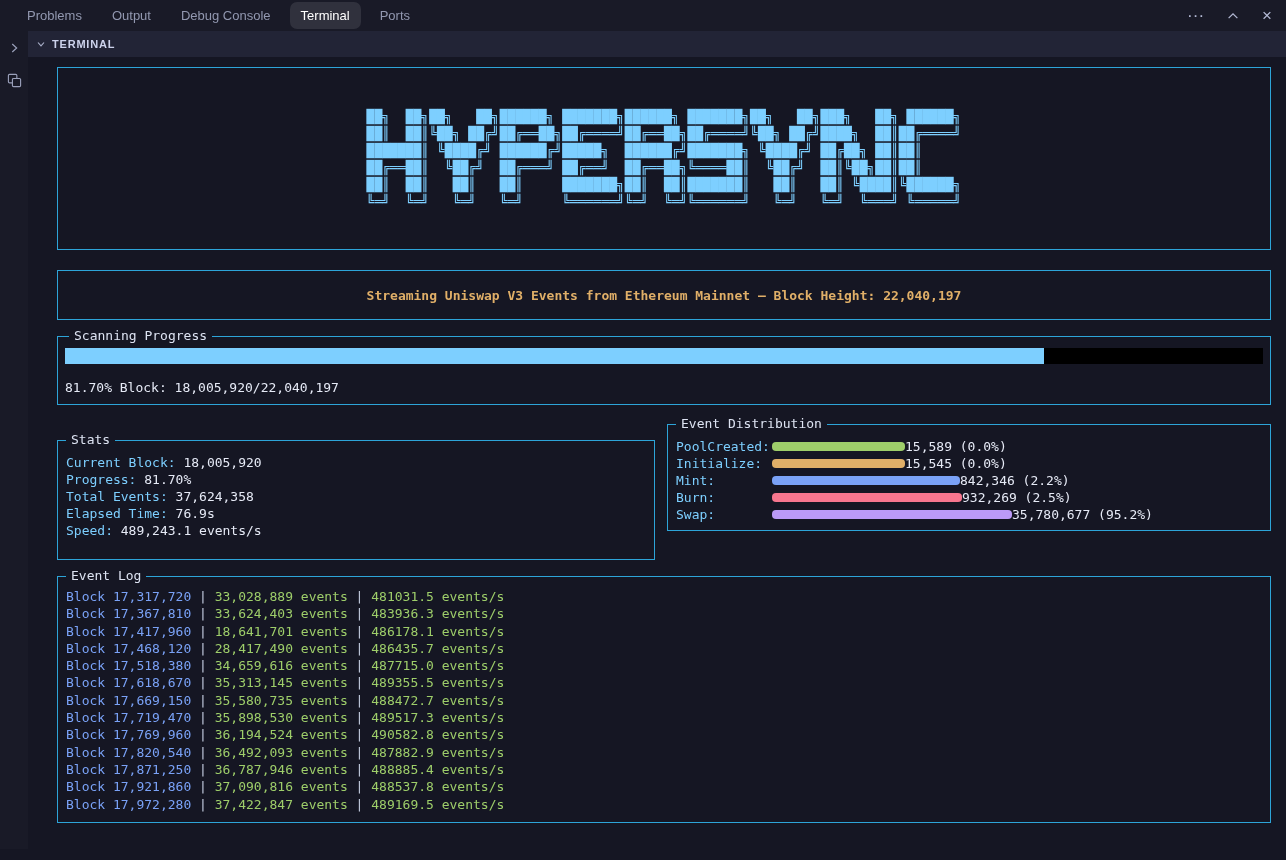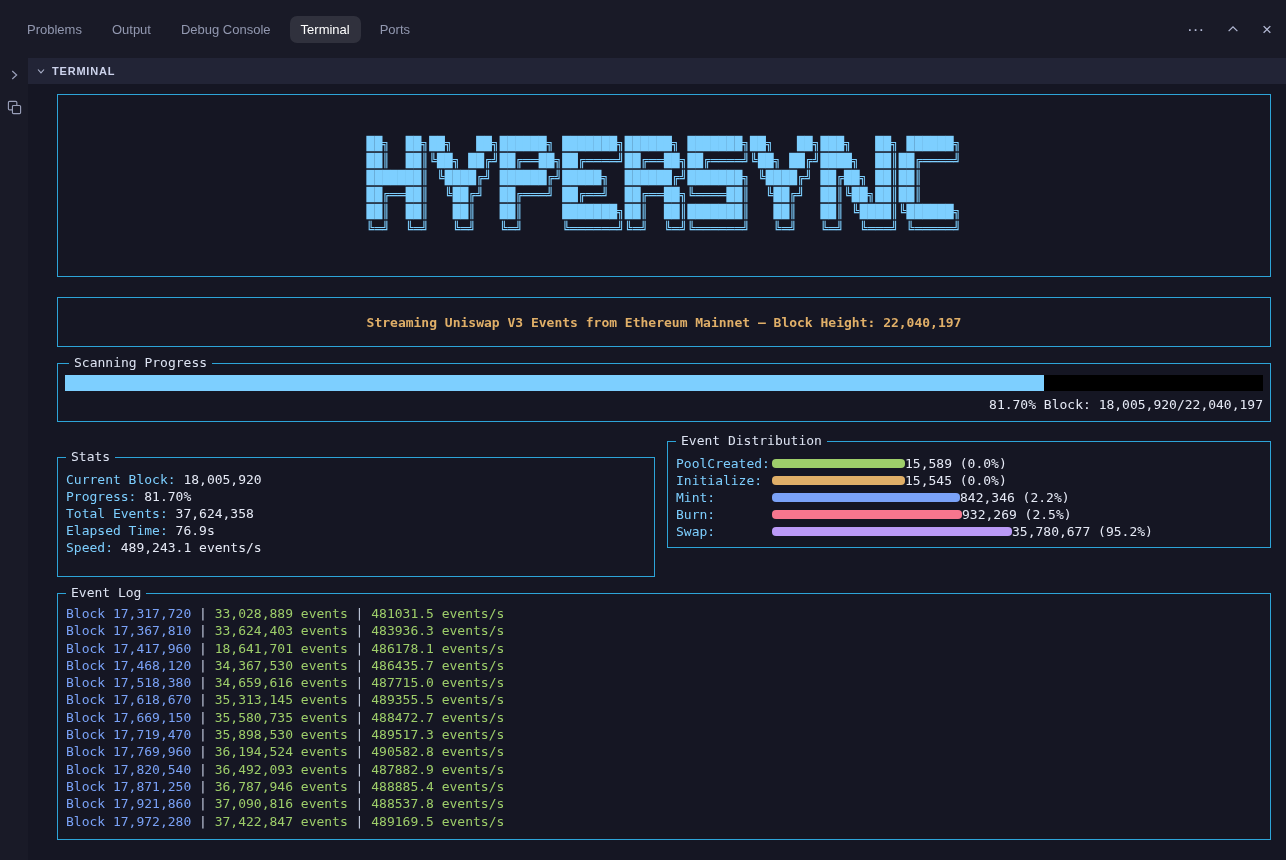--- a/index.html
+++ b/index.html
@@ -7,21 +7,21 @@
     --border:#2da4d8; --banner-text:#7dcfff; --accent-orange:#e0af68;
     --label-cyan:#7dcfff; --value-white:#e6eaf6; --green:#9ece6a; --blue:#7aa2f7;
     --red:#f7768e; --purple:#bb9af7; --progress-fill:#7dcfff; --progress-empty:#000000;
     --muted:#9aa3c0; --sep:#c2cade;
   }
   *{box-sizing:border-box; margin:0; padding:0;}
   html,body{width:1286px;height:860px;overflow:hidden;}
   body{background:var(--bg); font-family:"DejaVu Sans Mono", monospace;}
 
   
-  .tabbar{height:58px; background:var(--chrome); display:flex; 
+  .tabbar{height:31px; background:var(--chrome); display:flex; 
           padding:0 14px 0 16px; font-family:"Liberation Sans", sans-serif; font-size:13px;}
   .tabs{display:flex; align-items:center;}
   .tab{color:#9298b0; padding:6px 11px; margin-right:8px; border-radius:7px; cursor:pointer; white-space:nowrap;}
   .tab.active{background:rgba(255,255,255,.10); color:#ffffff;}
   .tabbar-right{margin-left:auto; display:flex; align-items:center; gap:22px; color:#b3b9d4;}
   .winicon{font-size:17px; line-height:1; cursor:pointer; display:flex; align-items:center;}
 
   
   .body-row{display:flex; height:818px;}
   .rail{width:28px; background:var(--chrome); display:flex; flex-direction:column; align-items:center;
@@ -44,21 +44,21 @@
   .info-box{height:50px; display:flex; align-items:center; justify-content:center; margin-bottom:10px;}
   .info-text{color:var(--accent-orange); font-weight:bold; font-size:13px;}
 
   .legend-box{position:relative;}
   .legend{position:absolute; top:-9px; left:8px; background:var(--bg); padding:0 5px;
           color:#dde3f2; font-size:13px; white-space:nowrap;}
   .progress-box{margin-top:16px; padding:11px 7px 8px;}
   .progress-box .legend{left:11px;}
   .pbar{height:16px; background:var(--progress-empty); width:100%;}
   .pfill{height:100%; background:var(--progress-fill); width:0;}
-  .plabel{margin-top:5px; line-height:17px; color:var(--value-white);text-align:right;}
+  .plabel{margin-top:15px; line-height:17px; color:var(--value-white);}
 
   .two-col{display:flex; gap:12px; margin-top:19px;}
   .stats-box{width:598px; height:120px; padding:13px 8px 0;margin-top:16px;}
   .dist-box{flex:1; height:107px; padding:13px 8px 0;}
   .stat-line{line-height:17px;}
   .cyan{color:var(--label-cyan);}
   .white{color:var(--value-white);}
   .dist-line{height:17px; display:flex; align-items:center;}
   .dist-label{width:96px; flex:none; color:var(--label-cyan);}
   .dist-bar{height:9px; border-radius:4px; flex:none;}
@@ -184,21 +184,21 @@
               </div>
           </div>
         </div>
 
         <div class="box legend-box log-box">
           <div class="legend">Event Log</div>
           <div id="log-rows">
               <div class="log-line"><span class="log-blue">Block 17,317,720</span><span class="log-sep"> | </span><span class="log-green">33,028,889 events</span><span class="log-sep"> | </span><span class="log-green">481031.5 events/s</span></div>
               <div class="log-line"><span class="log-blue">Block 17,367,810</span><span class="log-sep"> | </span><span class="log-green">33,624,403 events</span><span class="log-sep"> | </span><span class="log-green">483936.3 events/s</span></div>
               <div class="log-line"><span class="log-blue">Block 17,417,960</span><span class="log-sep"> | </span><span class="log-green">18,641,701 events</span><span class="log-sep"> | </span><span class="log-green">486178.1 events/s</span></div>
-              <div class="log-line"><span class="log-blue">Block 17,468,120</span><span class="log-sep"> | </span><span class="log-green">34,367,530 events</span><span class="log-sep"> | </span><span class="log-green">486435.7 events/s</span></div>
+              <div class="log-line"><span class="log-blue">Block 17,468,120</span><span class="log-sep"> | </span><span class="log-green">28,417,490 events</span><span class="log-sep"> | </span><span class="log-green">486435.7 events/s</span></div>
               <div class="log-line"><span class="log-blue">Block 17,518,380</span><span class="log-sep"> | </span><span class="log-green">34,659,616 events</span><span class="log-sep"> | </span><span class="log-green">487715.0 events/s</span></div>
               <div class="log-line"><span class="log-blue">Block 17,618,670</span><span class="log-sep"> | </span><span class="log-green">35,313,145 events</span><span class="log-sep"> | </span><span class="log-green">489355.5 events/s</span></div>
               <div class="log-line"><span class="log-blue">Block 17,669,150</span><span class="log-sep"> | </span><span class="log-green">35,580,735 events</span><span class="log-sep"> | </span><span class="log-green">488472.7 events/s</span></div>
               <div class="log-line"><span class="log-blue">Block 17,719,470</span><span class="log-sep"> | </span><span class="log-green">35,898,530 events</span><span class="log-sep"> | </span><span class="log-green">489517.3 events/s</span></div>
               <div class="log-line"><span class="log-blue">Block 17,769,960</span><span class="log-sep"> | </span><span class="log-green">36,194,524 events</span><span class="log-sep"> | </span><span class="log-green">490582.8 events/s</span></div>
               <div class="log-line"><span class="log-blue">Block 17,820,540</span><span class="log-sep"> | </span><span class="log-green">36,492,093 events</span><span class="log-sep"> | </span><span class="log-green">487882.9 events/s</span></div>
               <div class="log-line"><span class="log-blue">Block 17,871,250</span><span class="log-sep"> | </span><span class="log-green">36,787,946 events</span><span class="log-sep"> | </span><span class="log-green">488885.4 events/s</span></div>
               <div class="log-line"><span class="log-blue">Block 17,921,860</span><span class="log-sep"> | </span><span class="log-green">37,090,816 events</span><span class="log-sep"> | </span><span class="log-green">488537.8 events/s</span></div>
               <div class="log-line"><span class="log-blue">Block 17,972,280</span><span class="log-sep"> | </span><span class="log-green">37,422,847 events</span><span class="log-sep"> | </span><span class="log-green">489169.5 events/s</span></div>
             </div>

